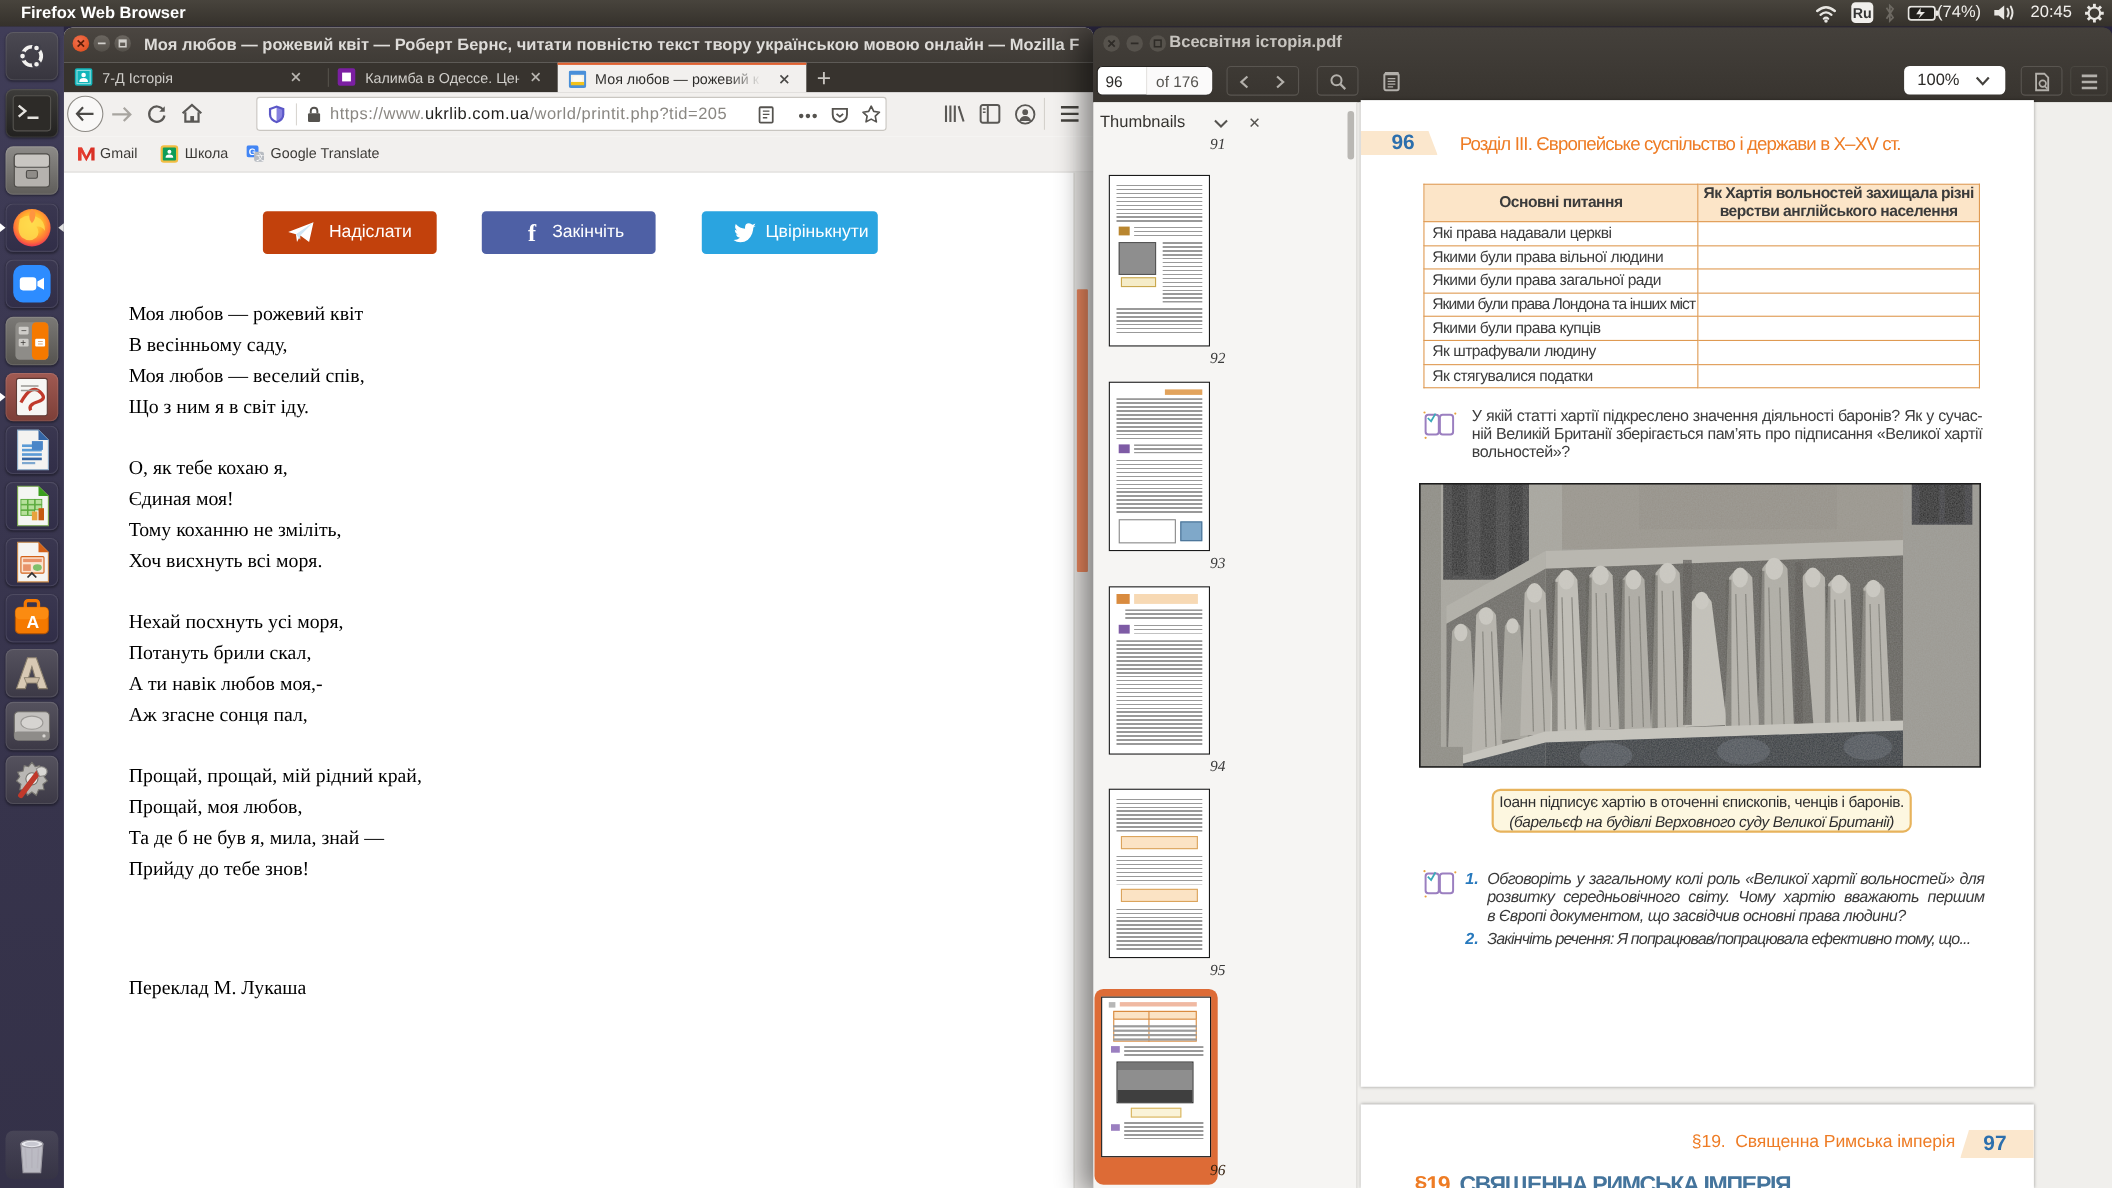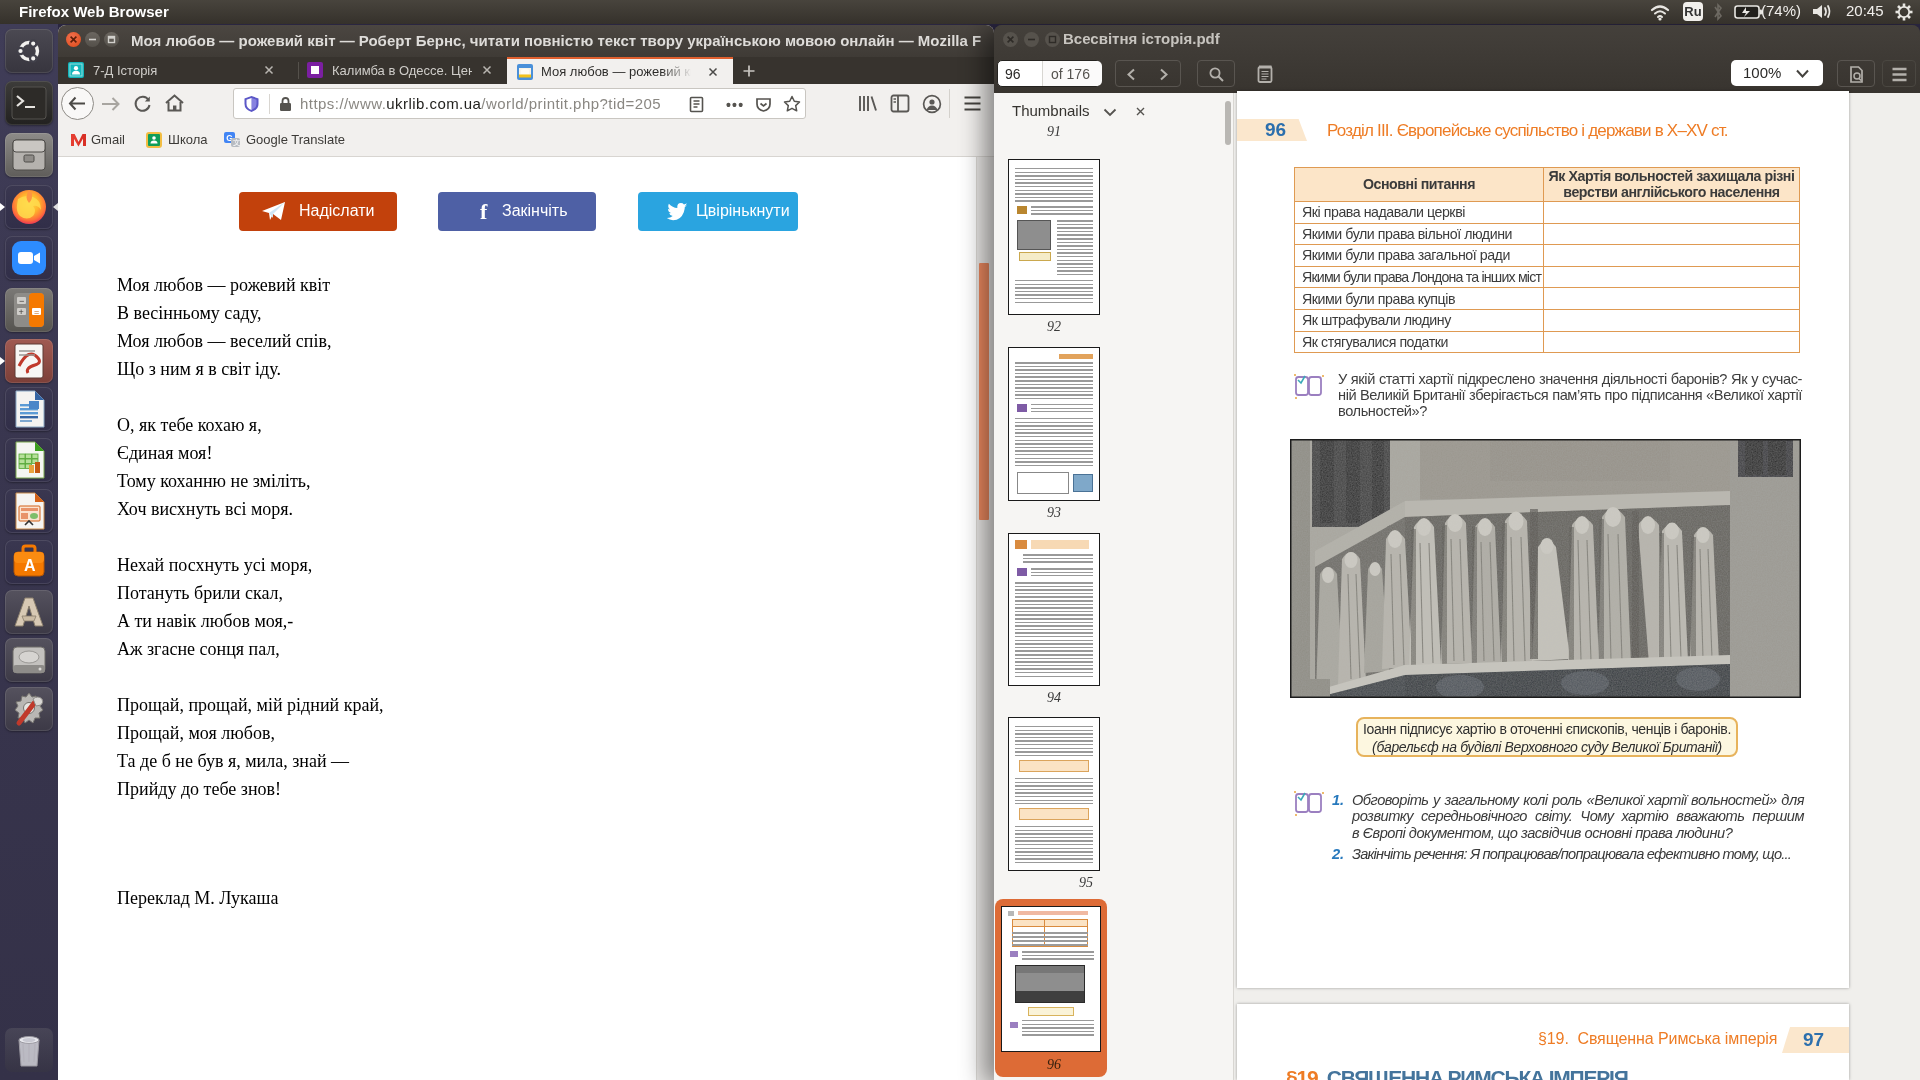--- a/index.html
+++ b/index.html
@@ -47,21 +47,21 @@
   #pdfwin { position:absolute; left:994px; top:25px; width:926px; height:1055px;
     background:#3a3733; border-radius:8px 8px 0 0; box-shadow:-10px 4px 24px rgba(0,0,0,0.45); z-index:20; }
   #pdfhead { position:absolute; left:0; top:0; width:100%; height:68px;
     background:linear-gradient(#44403b,#38342f); border-radius:8px 8px 0 0; }
   #pdfbody { position:absolute; left:0; top:68px; width:926px; height:987px; background:#f0efec; }
   #sidebar { position:absolute; left:0; top:0; width:240px; height:987px; background:#f6f5f3;
     border-right:1px solid #d9d7d3; }
   #pdfmain { position:absolute; left:241px; top:0; width:685px; height:987px; background:#f0efec; }
   .page { position:absolute; background:#fff; box-shadow:0 0 3px rgba(0,0,0,0.35); }
   .thumb { position:absolute; left:14px; width:92px; background:#fff; border:1px solid #1a1a1a; overflow:hidden;}
-  .tlabel { position:absolute; left:0px; width:120px; text-align:center; font-size:14px;
+  .tlabel { position:absolute; left:0px; width:120px; text-align:right; font-size:14px;
     font-style:italic; color:#3a3a3a; font-family:"Liberation Serif",serif;}
   #qtable { border-collapse:collapse; table-layout:fixed; width:505px; }
   #qtable td { border:1px solid #df9a52; font-size:14.2px; color:#3b3b3b; height:21.6px;
     padding:0 0 0 7px; vertical-align:middle; white-space:nowrap; letter-spacing:-0.45px; overflow:visible; }
   #qtable tr.hd td { background:#fce5c8; font-weight:bold; text-align:center; padding:0;
     height:34px; line-height:15.5px; font-size:14.2px;margin-top:12px; }
   .tline { position:absolute; background:#9b9b9b; height:1.5px; }
   .thumb .txt { position:absolute; left:6px; right:6px; background:
     repeating-linear-gradient(#999 0 1.5px, transparent 1.5px 3.6px); }
 </style>
@@ -537,21 +537,21 @@
         </svg>
       </div>
       <div class="abs" style="left:888px;top:35px;width:34px;height:27px;border:1px solid #4a4741;border-radius:4px;">
         <svg class="abs" style="left:8px;top:6px" width="17" height="15" viewBox="0 0 17 15">
           <path d="M1.5 2 L15.5 2 M1.5 7.5 L15.5 7.5 M1.5 13 L15.5 13" stroke="#b3b0ab" stroke-width="2.4"></path>
         </svg>
       </div>
     </div>
     <div id="pdfbody">
       <div id="sidebar">
-        <div class="abs" style="left:6px;top:9px;font-size:15px;color:#35332f;margin-left:12px;">Thumbnails</div>
+        <div class="abs" style="left:6px;top:9px;font-size:15px;color:#35332f;">Thumbnails</div>
         <svg class="abs" style="left:109px;top:15px" width="14" height="9" viewBox="0 0 14 9">
           <path d="M1.5 1.5 L7 7 L12.5 1.5" stroke="#55534f" stroke-width="1.8" fill="none"></path>
         </svg>
         <svg class="abs" style="left:141px;top:13px" width="11" height="11" viewBox="0 0 11 11">
           <path d="M2 2 L9 9 M9 2 L2 9" stroke="#55534f" stroke-width="1.4"></path>
         </svg>
         <div class="tlabel" style="top:31px;">91</div>
         <div class="thumb t92" style="top:66px;height:156px;">
           <div class="txt" style="top:8px;height:34px;"></div>
           <div class="abs" style="left:8px;top:46px;width:10px;height:8px;background:#b9862f;"></div>
@@ -581,21 +581,21 @@
           <div class="txt" style="top:48px;height:96px;"></div>
         </div>
         <div class="tlabel" style="top:597px;">94</div>
         <div class="thumb t95" style="top:624px;height:154px;">
           <div class="txt" style="top:8px;height:30px;"></div>
           <div class="abs" style="left:10px;top:42px;width:70px;height:12px;background:#fbe3c4;border:1px solid #dba45c;"></div>
           <div class="txt" style="top:60px;height:26px;"></div>
           <div class="abs" style="left:10px;top:90px;width:70px;height:12px;background:#fbe3c4;border:1px solid #dba45c;"></div>
           <div class="txt" style="top:108px;height:38px;"></div>
         </div>
-        <div class="tlabel" style="top:782px;margin-left:32px;">95</div>
+        <div class="tlabel" style="top:782px;">95</div>
         <div class="abs" style="left:1px;top:806px;width:112px;height:178px;background:#dd6b36;border-radius:8px;"></div>
         <div class="thumb t96" style="left:7px;top:813px;width:100px;height:146px;">
           <div class="abs" style="left:6px;top:4px;width:6px;height:5px;background:#b7b7b7;"></div>
           <div class="abs" style="left:16px;top:4px;width:70px;height:4px;background:#f0b9a2;"></div>
           <div class="abs" style="left:10px;top:12px;width:76px;height:28px;border:1px solid #d98b3f;"></div>
           <div class="abs" style="left:10px;top:12px;width:76px;height:8px;background:#fbe3c4;border:1px solid #d98b3f;"></div>
           <div class="abs" style="left:42px;top:12px;width:1px;height:28px;background:#d98b3f;"></div>
           <div class="tline" style="left:10px;top:25px;width:76px;"></div>
           <div class="tline" style="left:10px;top:29px;width:76px;"></div>
           <div class="tline" style="left:10px;top:33px;width:76px;"></div>

